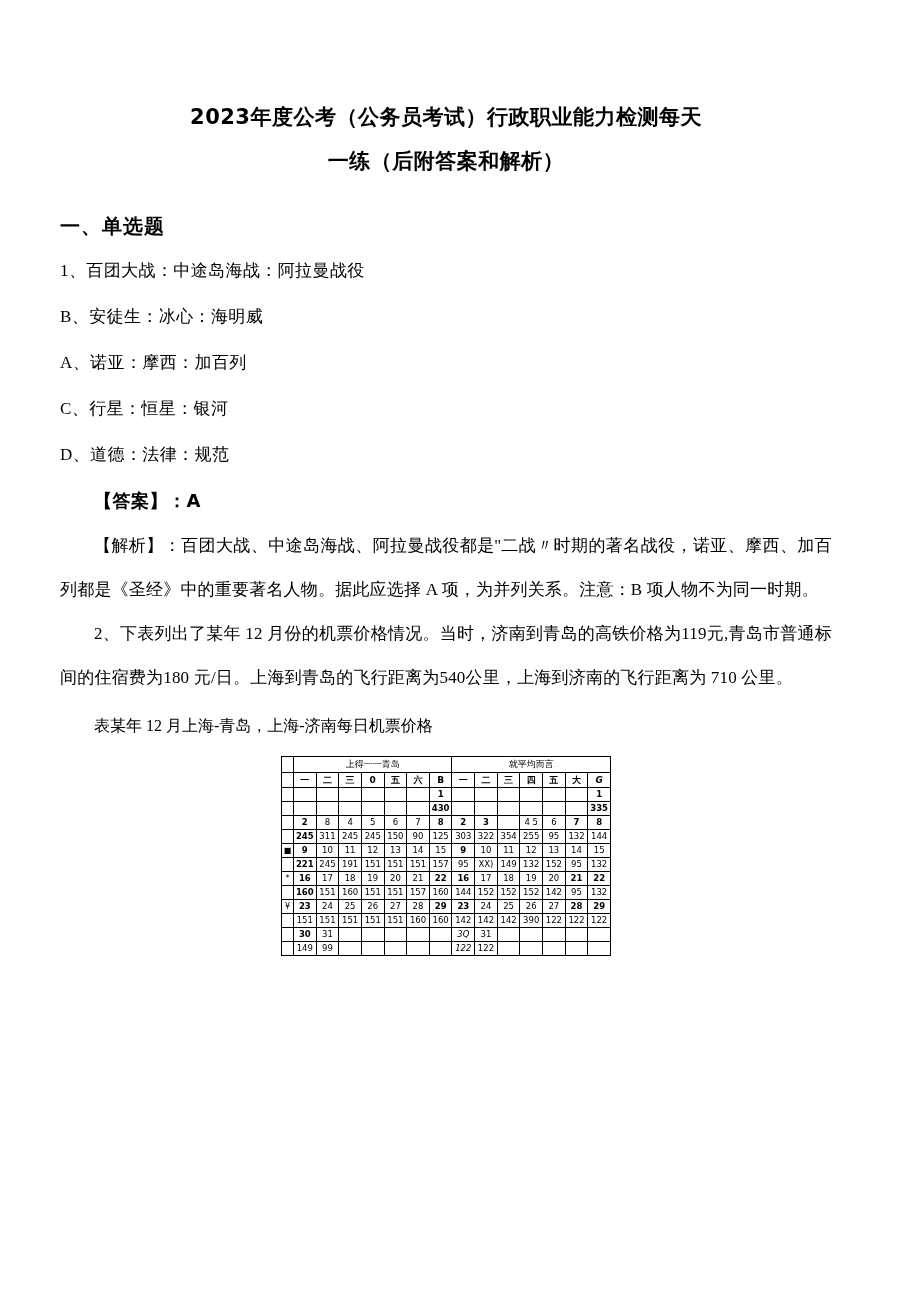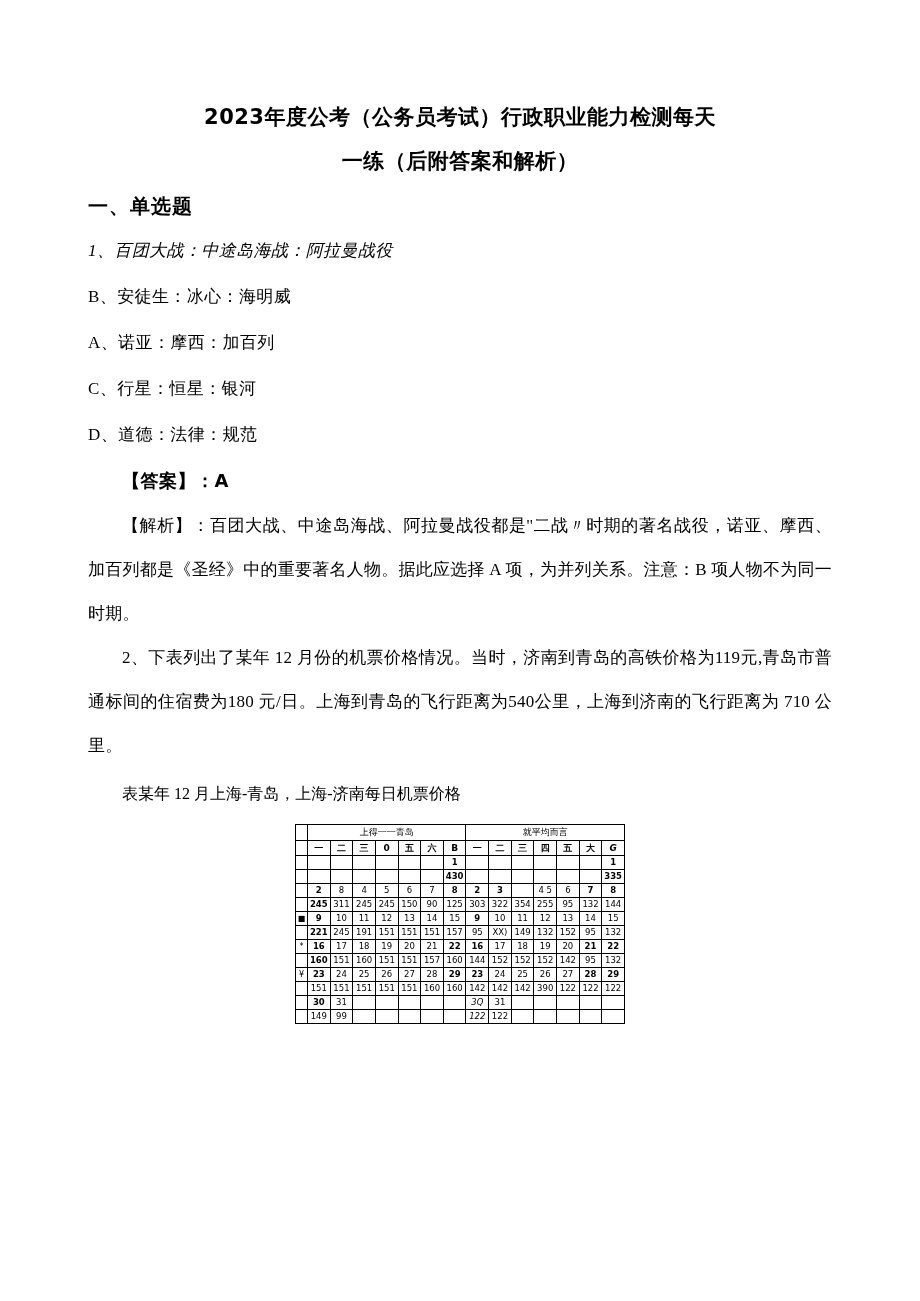--- a/index.html
+++ b/index.html
@@ -12,47 +12,46 @@
     height: 1301px;
     font-family: "Liberation Serif", "DejaVu Serif", serif;
     color: #000000;
     position: relative;
     overflow: hidden;
   }
   .page {
     width: 920px;
     height: 1301px;
     box-sizing: border-box;
-    padding: 95px 88px 40px 88px;
+    padding: 95px 88px 40px 60px;
     position: relative;
   }
   .doc-title {
     font-family: "DejaVu Sans", "Liberation Sans", sans-serif;
     font-weight: bold;
     font-size: 21px;
     text-align: center;
     line-height: 44px;
     letter-spacing: 0.5px;
   }
   .doc-title .line2 {
     display: block;
   }
   .section-head {
     font-family: "DejaVu Sans", "Liberation Sans", sans-serif;
     font-weight: bold;
     font-size: 20px;
-    margin-top: 10px;
+    margin-top: 30px;
     margin-bottom: 8px;
     letter-spacing: 1px;
   }
   .q-line {
     font-size: 17px;
     line-height: 46px;
     letter-spacing: 0.4px;
-    font-style: italic;
   }
   .opt-line {
     font-size: 17px;
     line-height: 46px;
     letter-spacing: 0.4px;
   }
   .answer-line {
     font-family: "DejaVu Sans", "Liberation Sans", sans-serif;
     font-weight: bold;
     font-size: 18px;

